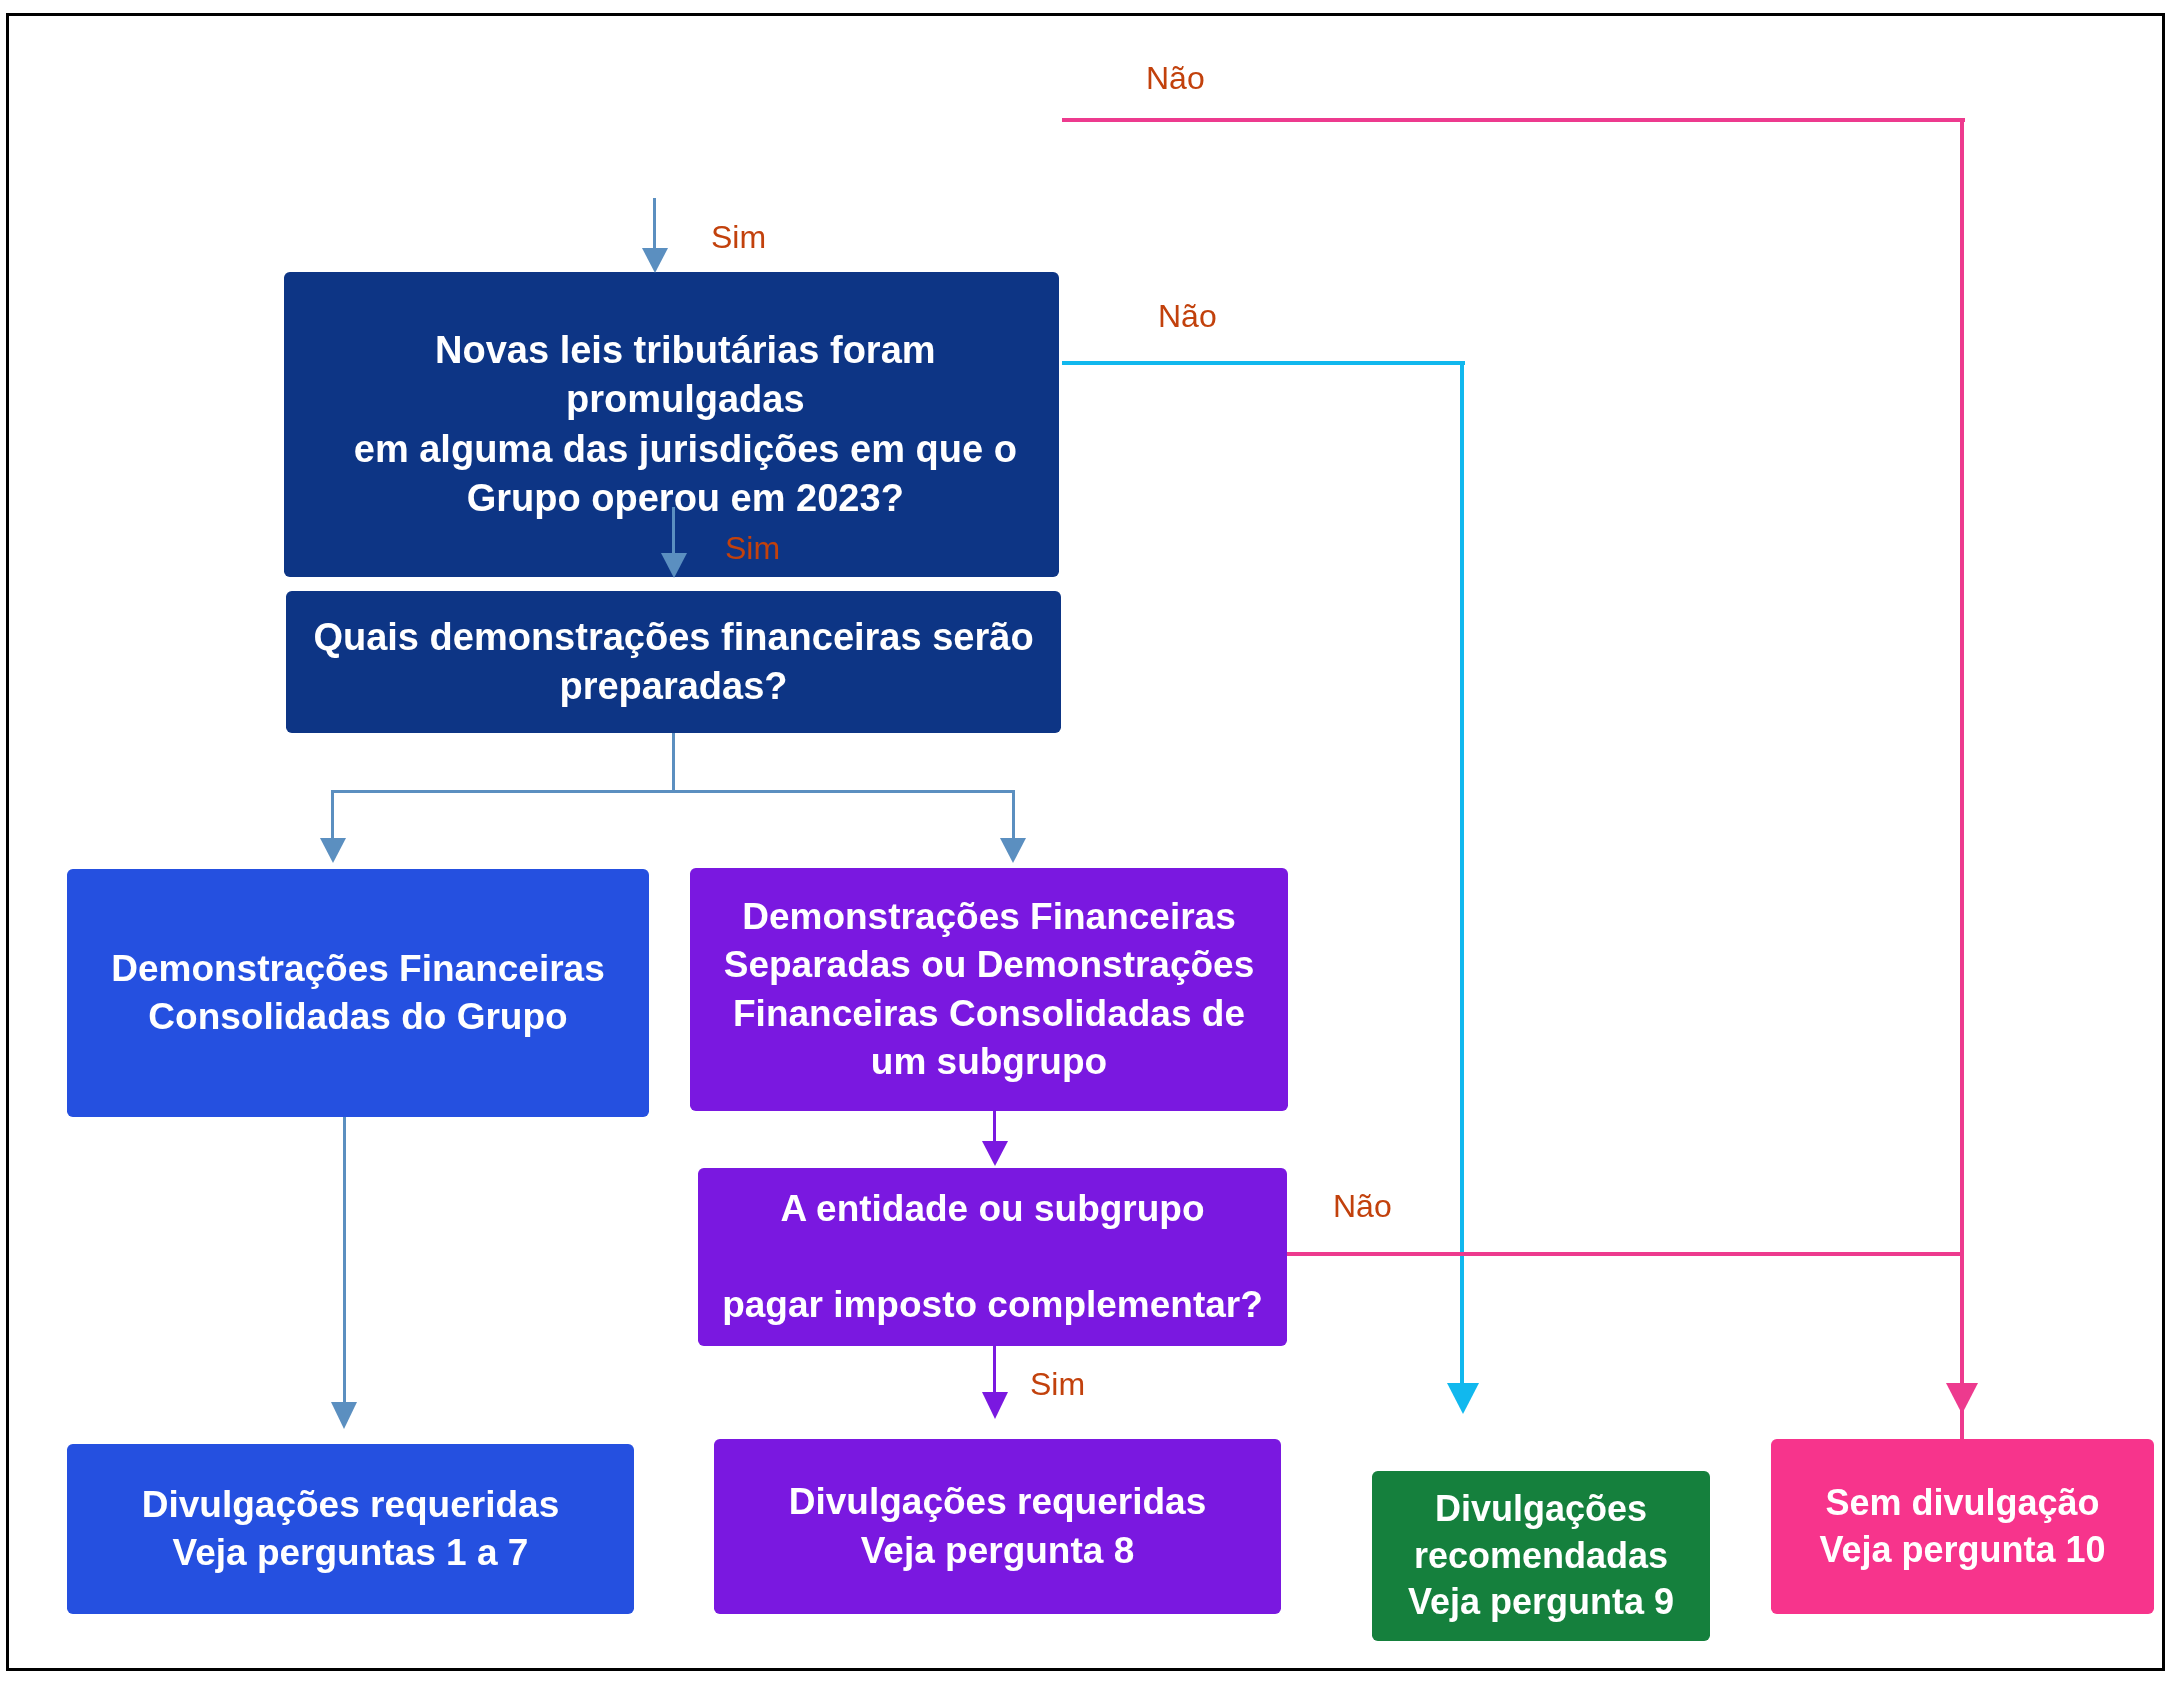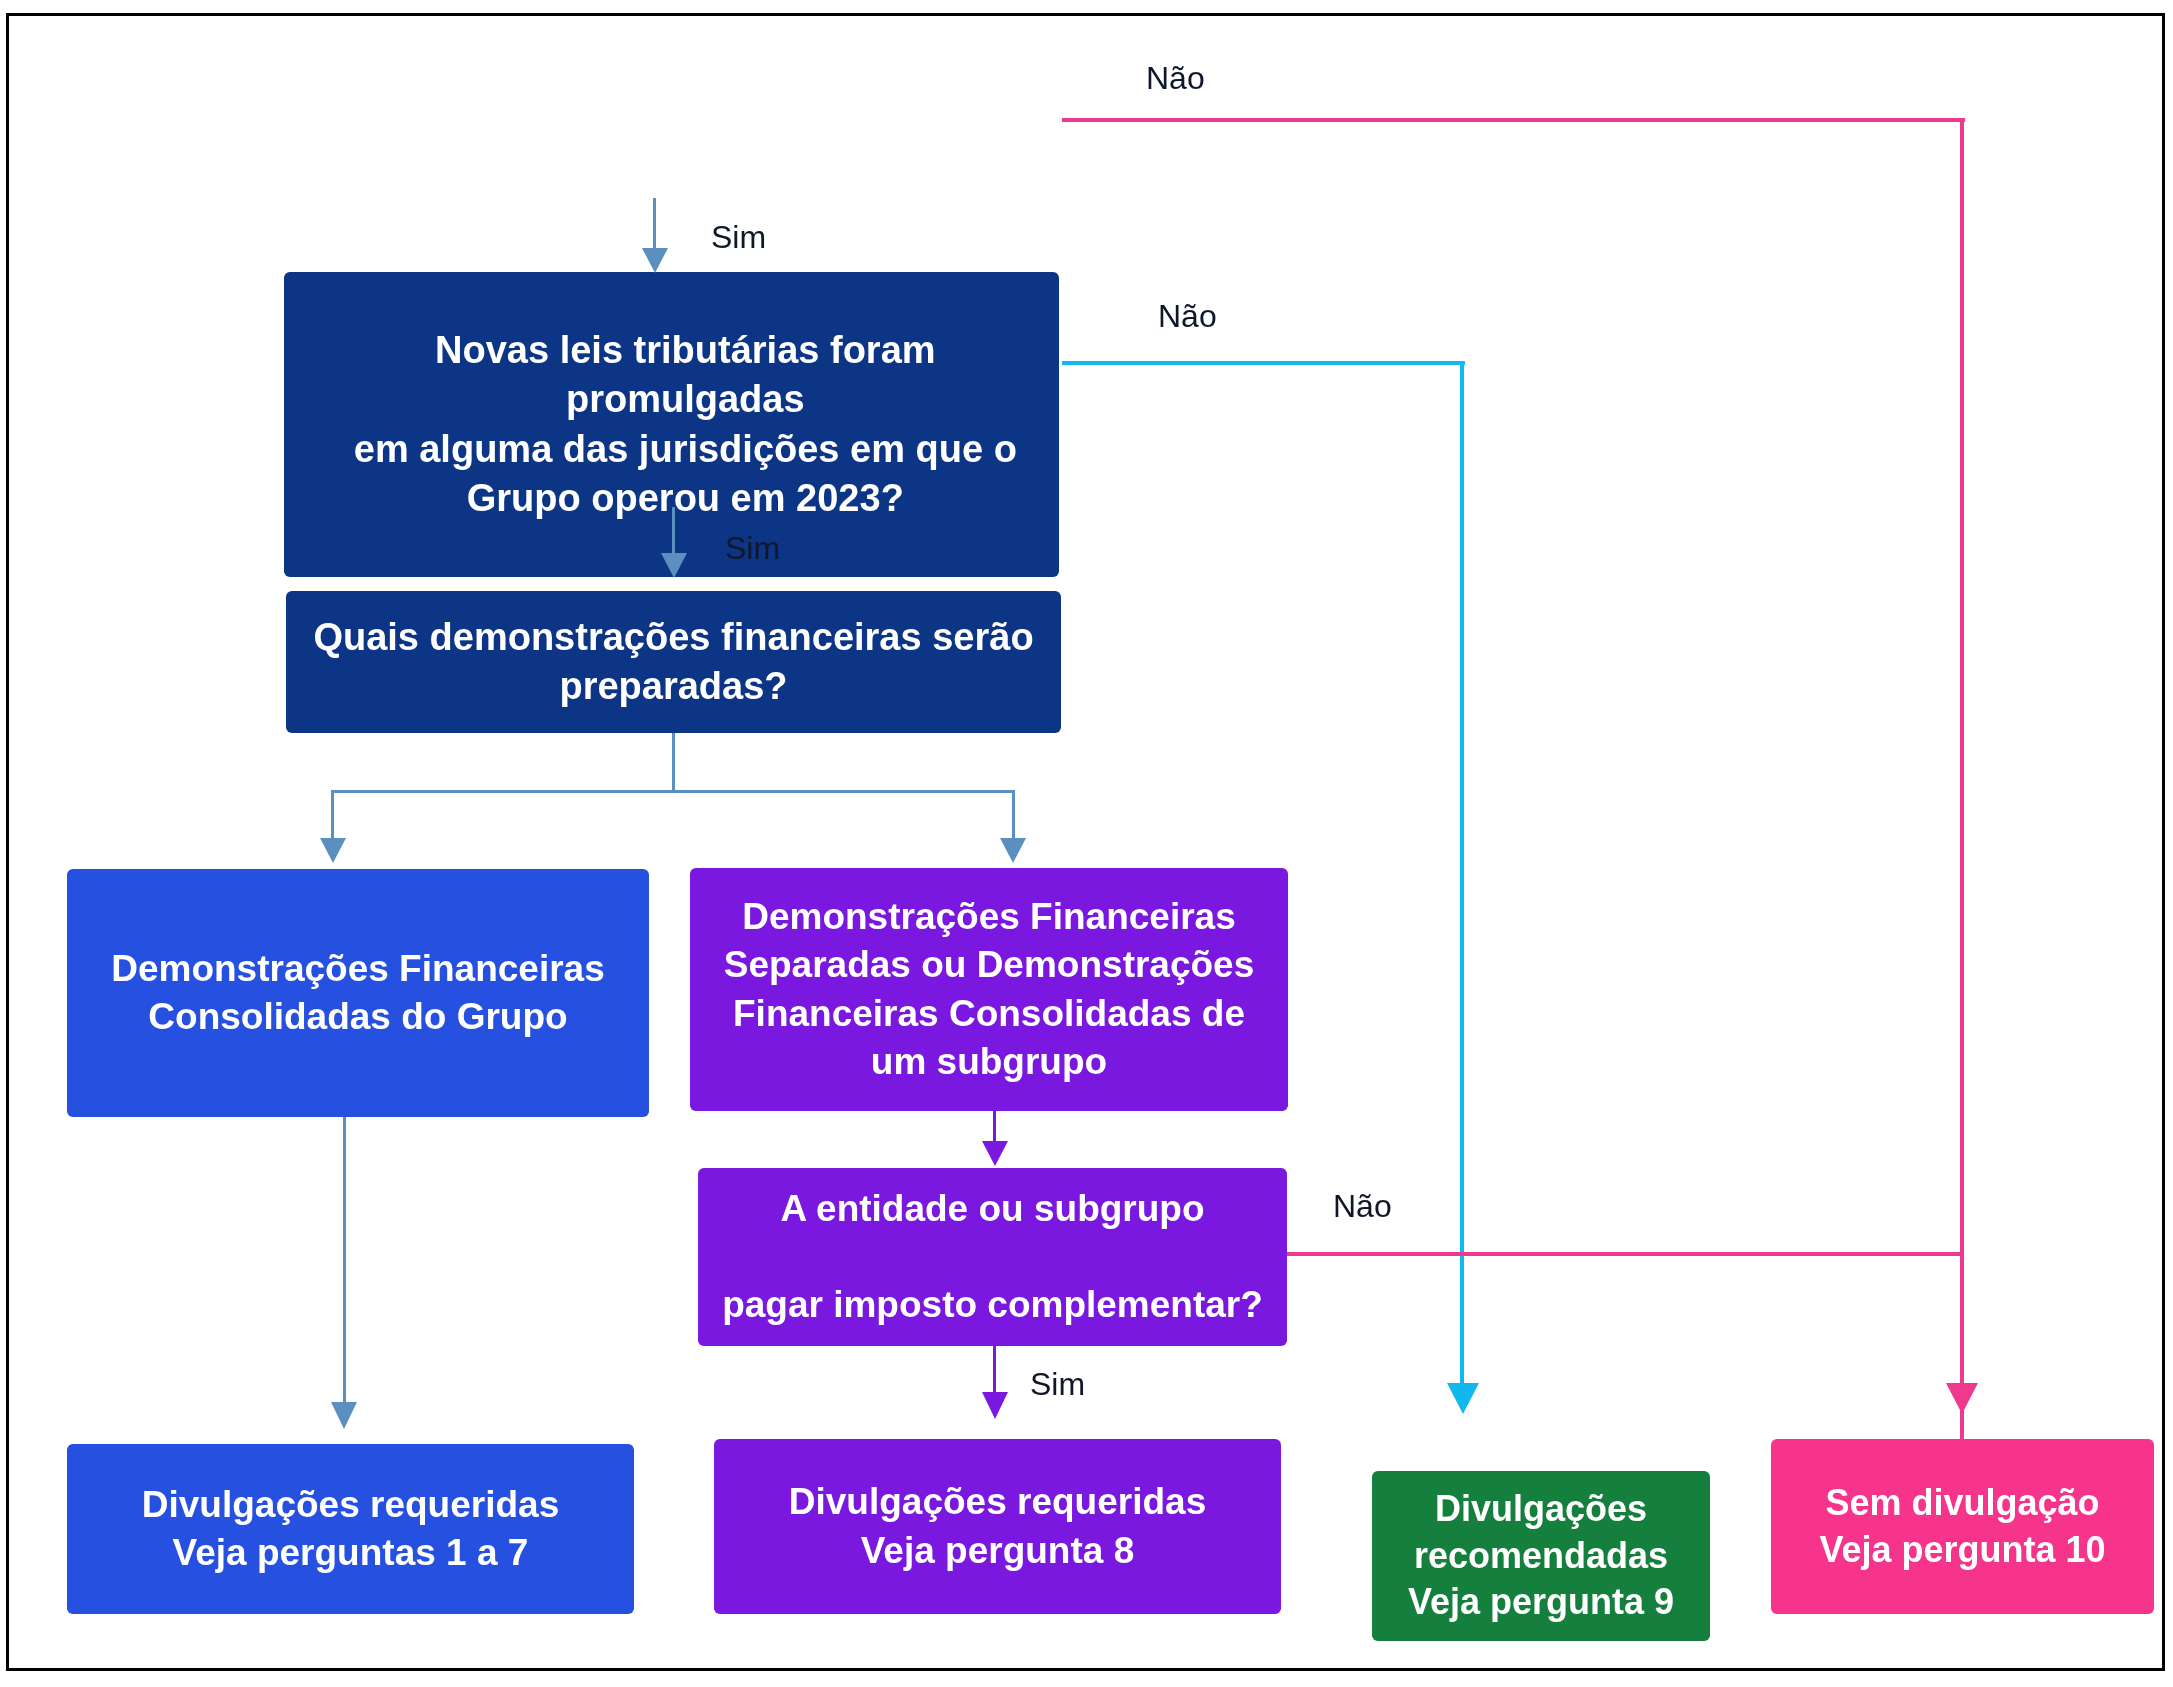--- a/index.html
+++ b/index.html
@@ -12,21 +12,21 @@
   .navy{background:#0D3585;}
   .blue{background:#2550E0;}
   .purple{background:#7A18E0;}
   .cyan{background:#15803d;margin-top:27px;}
   .pink{background:#F7348C;}
 
   .fs40{font-size:38px;}
   .fs38{font-size:37px;}
   .fs37{font-size:36px;}
 
-  .lbl{position:absolute;color:#0f172a;font-size:32px;font-weight:normal;
+  .lbl{position:absolute;color:#c2410c;font-size:32px;font-weight:normal;
        font-family:"Liberation Sans",sans-serif;white-space:nowrap;}
 
   .hline{position:absolute;height:0;border-top-width:4.8px;border-top-style:solid;}
   .vline{position:absolute;width:0;border-left-width:4.8px;border-left-style:solid;}
   .hthin{position:absolute;height:0;border-top-width:3.8px;border-top-style:solid;border-color:#5B8FC0;}
   .vthin{position:absolute;width:0;border-left-width:3.8px;border-left-style:solid;border-color:#5B8FC0;}
 
   .arrow{position:absolute;width:0;height:0;border-left:16.3px solid transparent;border-right:16.3px solid transparent;}
   .arrow-sm{position:absolute;width:0;height:0;border-left:13.4px solid transparent;border-right:13.4px solid transparent;}
   .ital{font-style:italic;}

